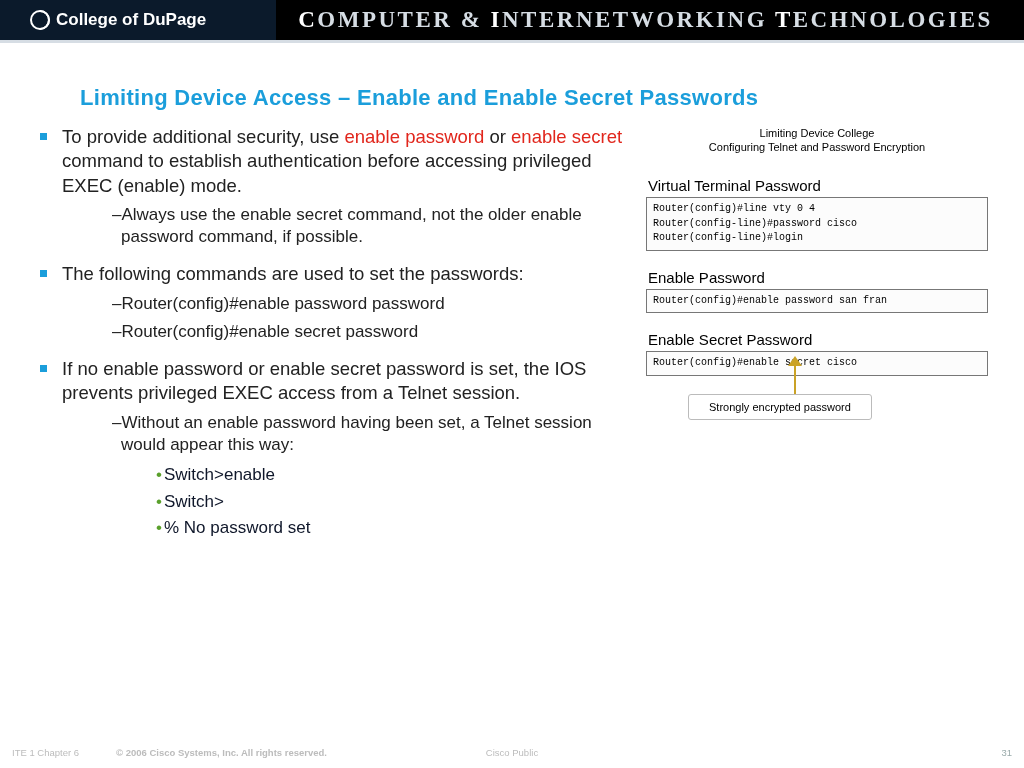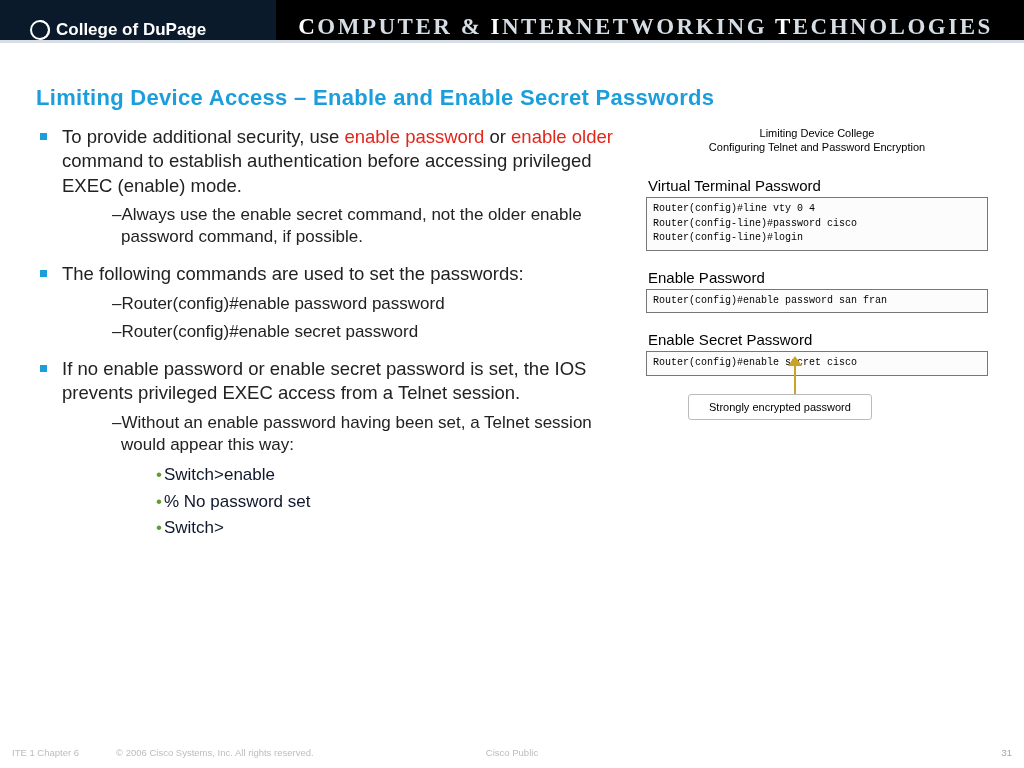--- a/index.html
+++ b/index.html
@@ -9,21 +9,21 @@
     font-family: Arial, Helvetica, sans-serif;
     background: #fff;
     position: relative;
     overflow: hidden;
   }
   .header-bar {
     width: 100%;
     height: 40px;
     background: linear-gradient(to right, #0b1a2b 0%, #0b1a2b 27%, #000 27%, #000 100%);
     display: flex;
-    align-items: flex-end;
+    align-items: center;
   }
   .cod-logo {
     display: flex;
     align-items: center;
     color: #fff;
     font-size: 17px;
     font-weight: bold;
     padding-left: 30px;
   }
   .cod-logo svg { margin-right: 6px; }
@@ -37,20 +37,21 @@
   }
   .cit-text .accent { color: #fff; }
   .under-bar { height: 3px; width: 100%; background: #d6dde4; }
 
   .slide-title {
     color: #1b9edb;
     font-size: 22px;
     font-weight: bold;
     padding: 42px 36px 14px 36px;
     letter-spacing: 0.3px;
+    margin-left: 44px;
   }
 
   .content-row {
     display: flex;
     padding: 0 36px 0 36px;
   }
   .col-left {
     width: 610px;
     padding-right: 10px;
   }
@@ -146,21 +147,21 @@
   .footer {
     position: absolute;
     bottom: 10px;
     left: 0; right: 0;
     display: flex;
     font-size: 9.5px;
     color: #bcbcbc;
     padding: 0 12px;
   }
   .footer .f-left { width: 100px; }
-  .footer .f-mid { flex: 1; text-align: left; padding-left: 4px; }
+  .footer .f-mid { flex: 1; text-align: left; padding-left: 4px; font-weight: bold; }
   .footer .f-pub { position: absolute; left: 50%; transform: translateX(-50%); }
   .footer .f-right { width: 40px; text-align: right; color: #9aa; }
 </style>
 </head>
 <body>
 
 <div class="header-bar">
   <div class="cod-logo">
     <svg width="20" height="20" viewBox="0 0 20 20">
       <circle cx="10" cy="10" r="9" fill="none" stroke="#fff" stroke-width="2"></circle>
@@ -177,21 +178,21 @@
 </div>
 <div class="under-bar"></div>
 
 <div class="slide-title">Limiting Device Access – Enable and Enable Secret Passwords</div>
 
 <div class="content-row">
   <div class="col-left">
     <ul class="bullets">
       <li>
         <span class="li-text">
-          <span>To provide additional security, use </span><span class="hl-red">enable password</span><span> or </span><span class="hl-red">enable older</span><span> command to establish authentication before accessing privileged EXEC (enable) mode.</span>
+          <span>To provide additional security, use </span><span class="hl-red">enable password</span><span> or </span><span class="hl-red">enable secret</span><span> command to establish authentication before accessing privileged EXEC (enable) mode.</span>
         </span>
         <ul class="sub">
           <li><span class="dash">–</span><span>Always use the enable secret command, not the older enable password command, if possible.</span></li>
         </ul>
       </li>
 
       <li>
         <span class="li-text">The following commands are used to set the passwords:</span>
         <ul class="sub">
           <li class="sub-red"><span class="dash">–</span><span>Router(config)#enable password password</span></li>
@@ -199,22 +200,22 @@
         </ul>
       </li>
 
       <li>
         <span class="li-text hl-blue">If no enable password or enable secret password is set, the IOS prevents privileged EXEC access from a Telnet session.</span>
         <ul class="sub">
           <li><span class="dash">–</span><span>Without an enable password having been set, a Telnet session would appear this way:</span></li>
         </ul>
         <ul class="sub2">
           <li>Switch&gt;enable</li>
+          <li>Switch&gt;</li>
           <li>% No password set</li>
-          <li>Switch&gt;</li>
         </ul>
       </li>
     </ul>
   </div>
 
   <div class="col-right">
     <div class="panel-title">Limiting Device College</div>
     <div class="panel-sub">Configuring Telnet and Password Encryption</div>
 
     <div class="box-label">Virtual Terminal Password</div>

